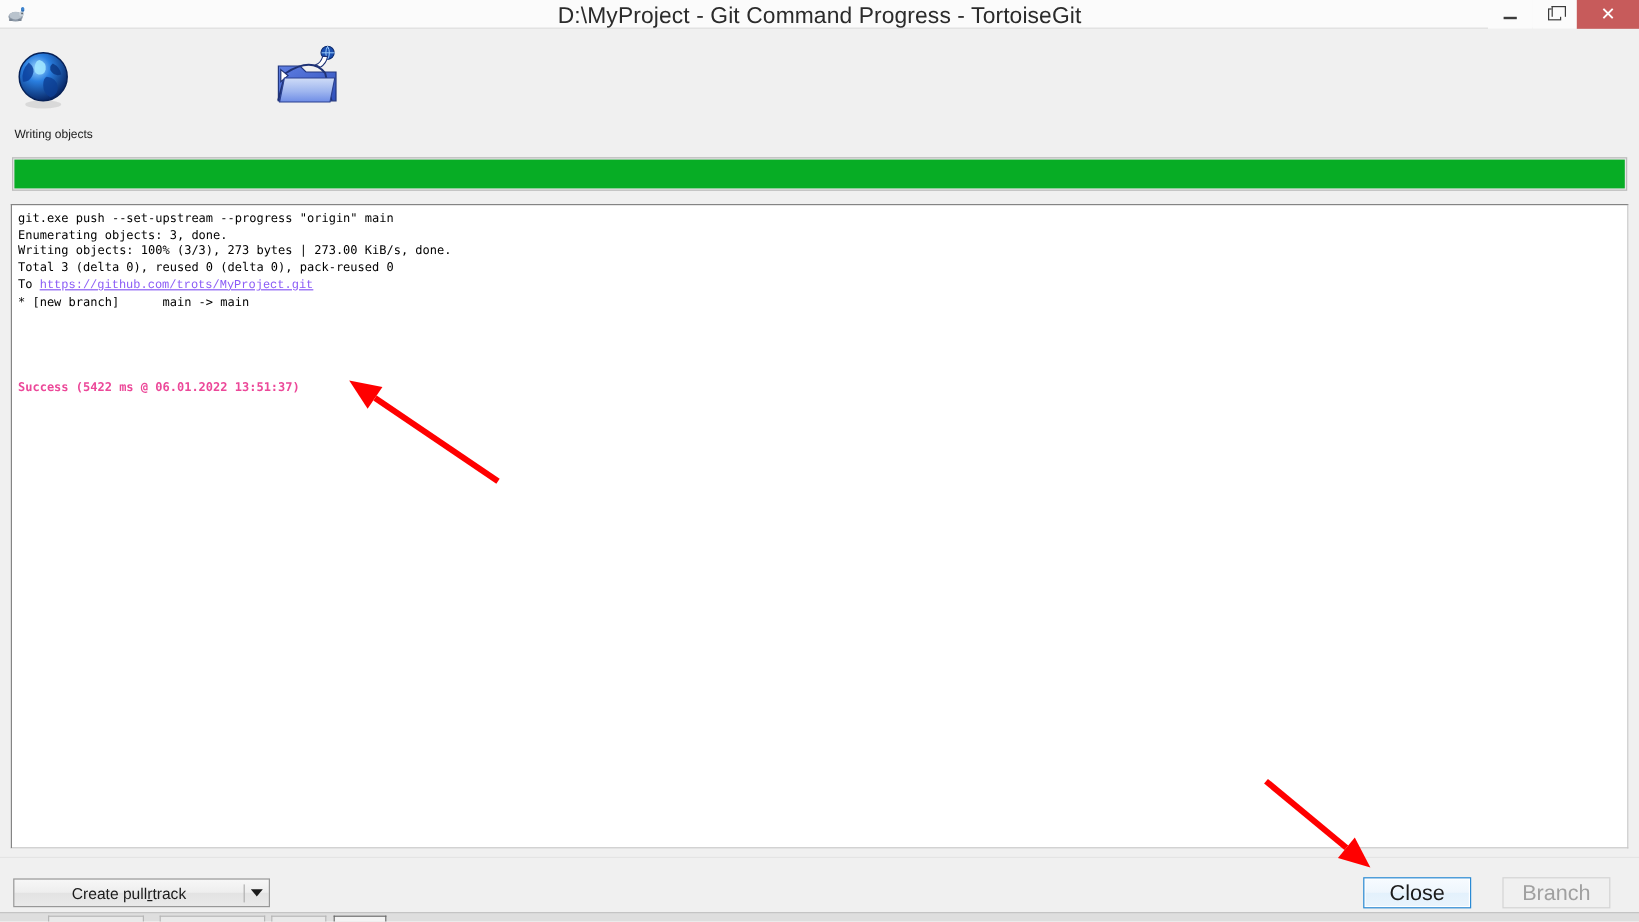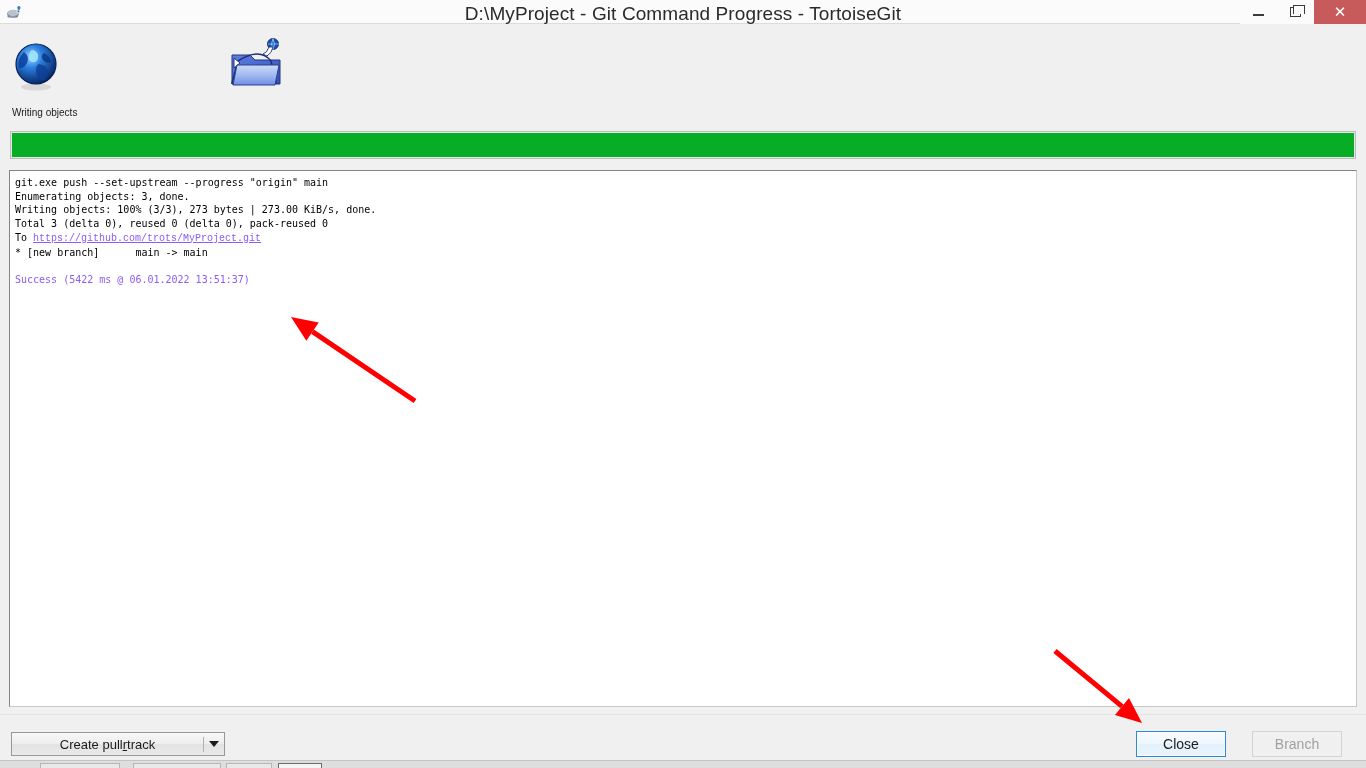--- a/index.html
+++ b/index.html
@@ -135,21 +135,21 @@
   }
   .log-line {
     font-family: "DejaVu Sans Mono", monospace;
     font-size: 10px;
     line-height: 13.7px;
     color: #000000;
     white-space: pre;
     letter-spacing: 0px;
   }
   .log-line.blank { height: 13.7px; }
-  .log-line.success { color: #8b5cf6; font-weight: normal; }
+  .log-line.success { color: #ec4899; font-weight: bold; margin-top: 44px; }
   .log-link {
     color: #8b5cf6;
     text-decoration: underline;
     cursor: pointer;
     font-family: Liberation Mono, monospace;
   }
 
   
   .bottom-bar {
     position: absolute;
@@ -182,21 +182,21 @@
     width: 0; height: 0;
     border-left: 5px solid transparent;
     border-right: 5px solid transparent;
     border-top: 6px solid #1b1b1b;
   }
   .std-button {
     position: absolute;
     top: 16px;
     width: 90px; height: 26px;
     display: flex; align-items: center; justify-content: center;
-    font-size: 14px;
+    font-size: 18px;
     background: linear-gradient(to bottom, #f6f6f6 0%, #efefef 48%, #e4e4e4 52%, #eaeaea 100%);
     border: 1px solid #adadad;
     color: #1b1b1b;
   }
   .std-button.focused {
     left: 1136px;
     border: 1px solid #2a8ad4;
     box-shadow: inset 0 0 0 1px #ffffff;
     background: linear-gradient(to bottom, #f7fbff 0%, #eef6fd 48%, #e3f1fc 52%, #e9f4fd 100%);
   }

